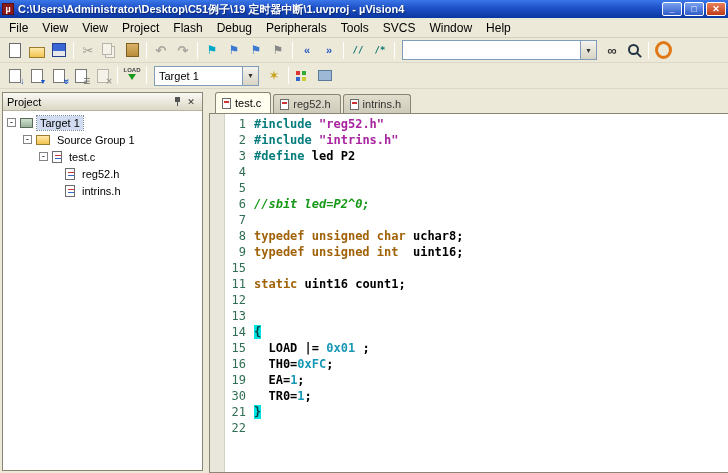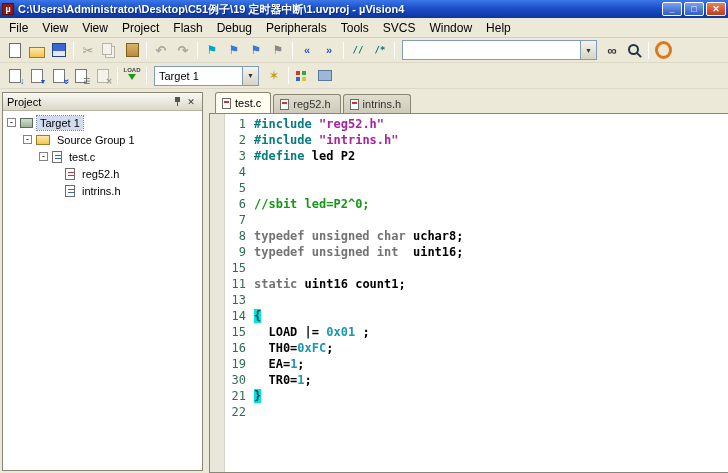--- a/index.html
+++ b/index.html
@@ -125,22 +125,22 @@
   .tab-ic::after { content:""; position:absolute; left:1px; top:2px; width:5px; height:2px; background:#c33; }
   #code-area { position:absolute; top:21px; left:0; right:0; bottom:0; background:#fff;
     border:1px solid #898675; border-right:none; overflow:hidden;
     font-family:"DejaVu Sans Mono","Liberation Mono",monospace; font-size:12px; line-height:16px; font-weight:bold; }
   #margin-strip { position:absolute; left:0; top:0; bottom:0; width:15px; background:#E9E7DB; border-right:1px solid #d5d3c7; }
   #code-lines { position:absolute; left:16px; top:2px; right:0; }
   .cl { display:flex; height:16px; white-space:pre; }
   .ln { width:28px; padding-right:8px; text-align:right; color:#2F6E53; font-weight:normal; flex:none; }
   .tok-pp  { color:#067D7D;margin-top:36px; }
   .tok-str { color:#A823A0; }
-  .tok-cmt { color:#159815; }
-  .tok-kw  { color:#737373; }
+  .tok-cmt { color:#159815;font-style:italic; }
+  .tok-kw  { color:#a16207; }
   .tok-num { color:#1898B5; }
   .tok-pl  { color:#000; }
   .tok-br  { background:#00E3E3; color:#004040; }
 </style>
 </head>
 <body>
 
 <div id="app">
 
   <div id="titlebar">
@@ -340,20 +340,21 @@
           <div class="cl"><span class="ln">2</span><span><span class="tok-pp">#include </span><span class="tok-str">"intrins.h"</span></span></div>
           <div class="cl"><span class="ln">3</span><span><span class="tok-pp">#define </span><span class="tok-pl">led P2</span></span></div>
           <div class="cl"><span class="ln">4</span><span></span></div>
           <div class="cl"><span class="ln">5</span><span></span></div>
           <div class="cl"><span class="ln">6</span><span><span class="tok-cmt">//sbit led=P2^0;</span></span></div>
           <div class="cl"><span class="ln">7</span><span></span></div>
           <div class="cl"><span class="ln">8</span><span><span class="tok-kw">typedef unsigned char</span><span class="tok-pl"> uchar8;</span></span></div>
           <div class="cl"><span class="ln">9</span><span><span class="tok-kw">typedef unsigned int</span><span class="tok-pl">  uint16;</span></span></div>
           <div class="cl"><span class="ln">15</span><span></span></div>
           <div class="cl"><span class="ln">11</span><span><span class="tok-kw">static</span><span class="tok-pl"> uint16 count1;</span></span></div>
+          <div class="cl"><span class="ln">12</span><span></span></div>
           <div class="cl"><span class="ln">13</span></div>
           <div class="cl"><span class="ln">14</span><span><span class="tok-br">{</span></span></div>
           <div class="cl"><span class="ln">15</span><span><span class="tok-pl">  LOAD |= </span><span class="tok-num">0x01</span><span class="tok-pl"> ;</span></span></div>
           <div class="cl"><span class="ln">16</span><span><span class="tok-pl">  TH0=</span><span class="tok-num">0xFC</span><span class="tok-pl">;</span></span></div>
           <div class="cl"><span class="ln">19</span><span><span class="tok-pl">  EA=</span><span class="tok-num">1</span><span class="tok-pl">;</span></span></div>
           <div class="cl"><span class="ln">30</span><span><span class="tok-pl">  TR0=</span><span class="tok-num">1</span><span class="tok-pl">;</span></span></div>
           <div class="cl"><span class="ln">21</span><span><span class="tok-br">}</span></span></div>
           <div class="cl"><span class="ln">22</span><span></span></div>
         </div>
     </div>

